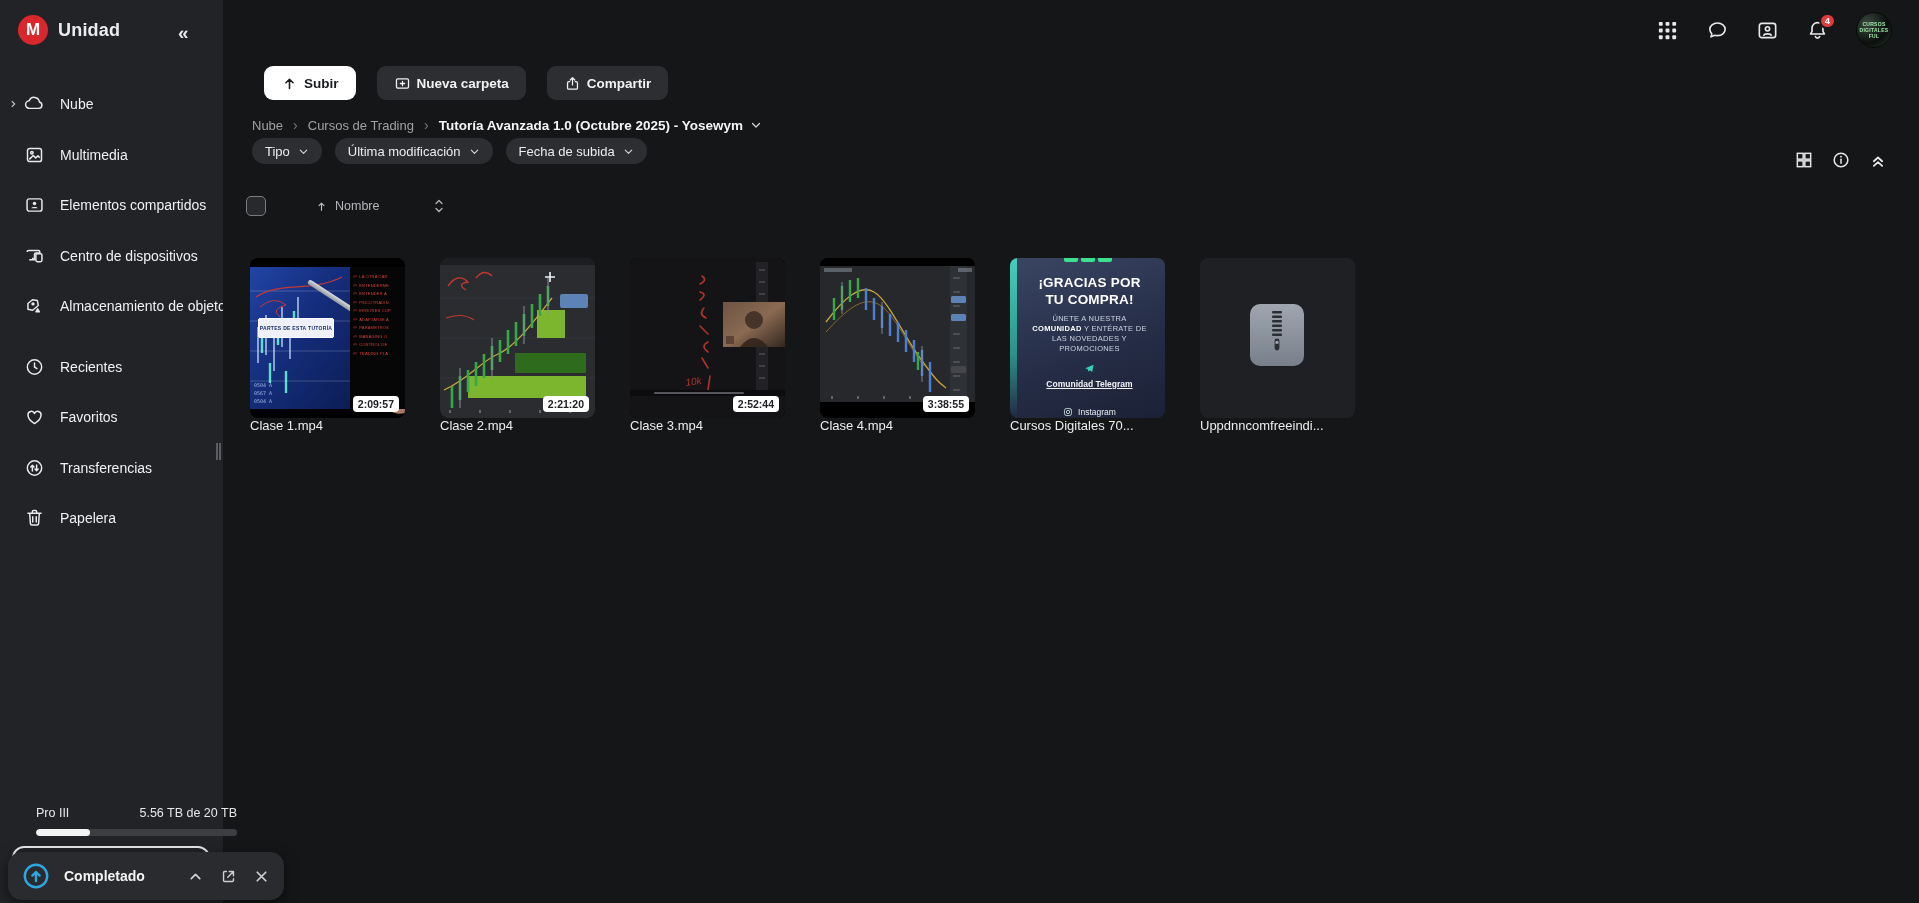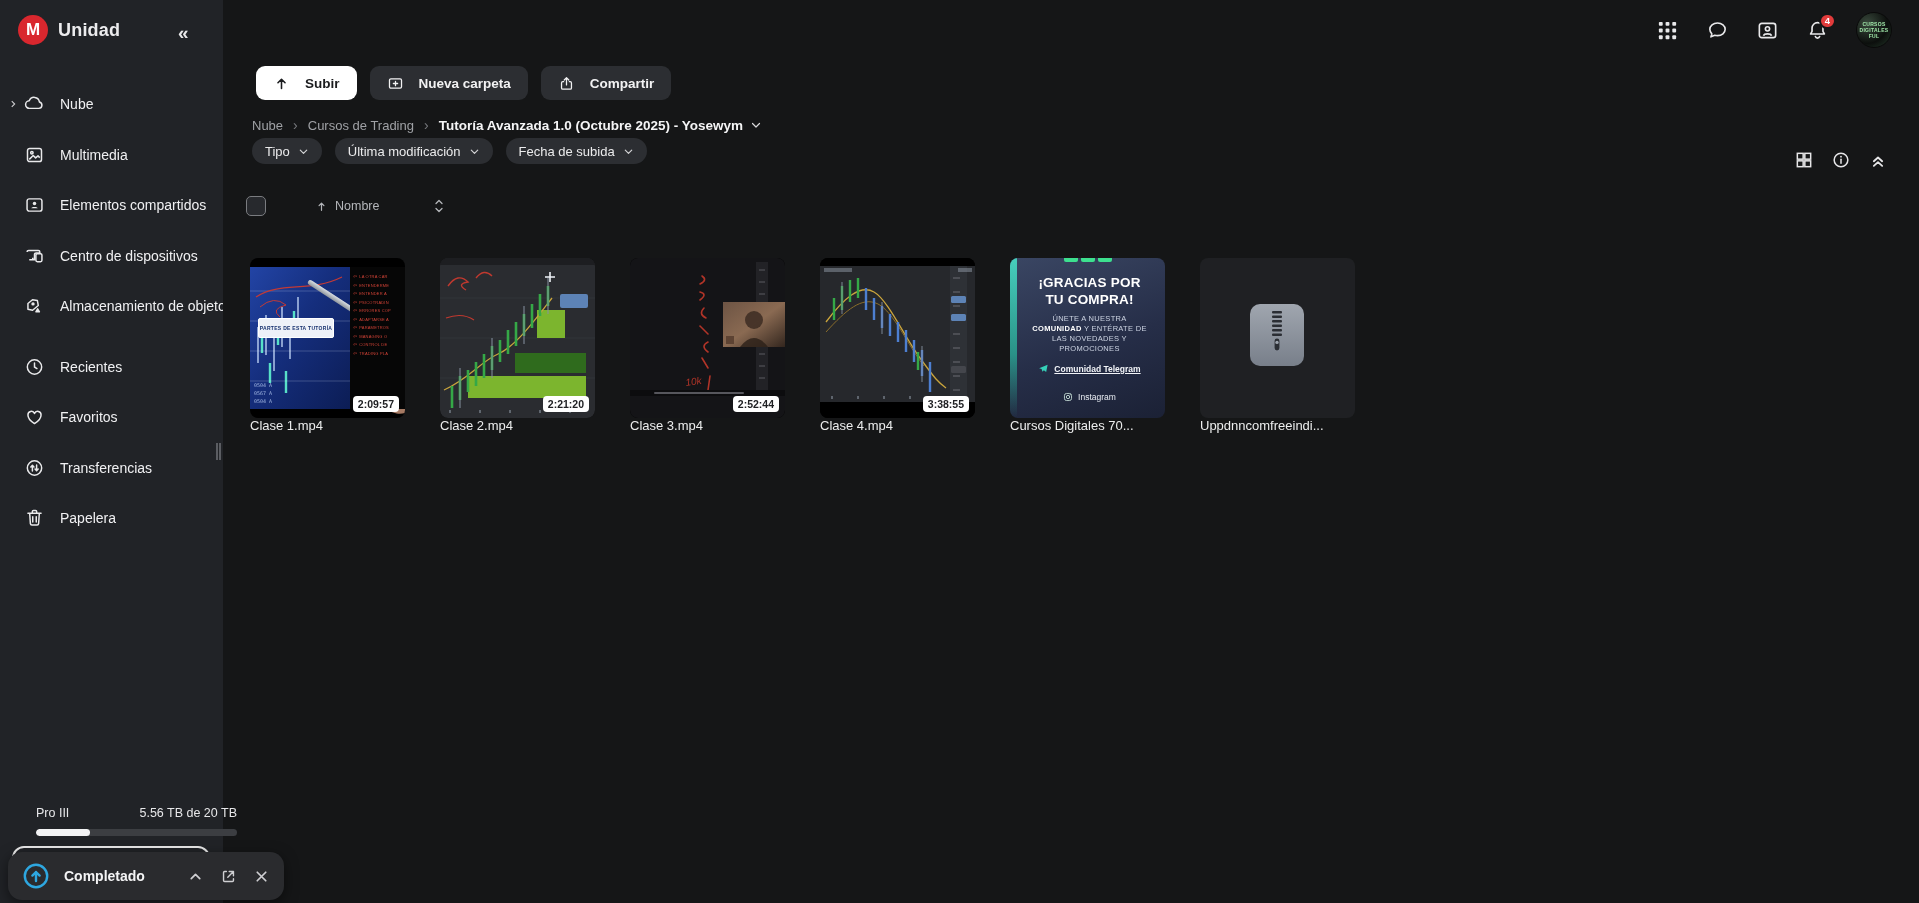--- a/index.html
+++ b/index.html
@@ -47,22 +47,22 @@
     background:#e23b3b; color:#fff; font-size:9.5px; font-weight:700; display:flex; align-items:center;
     justify-content:center; padding:0 4px; border:2px solid #151617; }
   .avatar { width:36px; height:36px; border-radius:50%; cursor:pointer; overflow:hidden;
     background:radial-gradient(circle at 30% 30%, #39493c, #0c0f0d 60%, #24392a);
     display:flex; flex-direction:column; align-items:center; justify-content:center; gap:1px;
     border:1px solid #0a0a0a; }
   .avatar span { font-size:5px; line-height:5px; color:#9fe6a8; font-weight:700; letter-spacing:.3px; }
 
   
   .toolbar { position:absolute; left:256px; top:66px; display:flex; gap:13px; }
-  .btn { height:34px; border-radius:9px; display:flex; align-items:center; gap:15px; padding:0 17px;
-    font-size:13.5px; font-weight:700; cursor:pointer; border:none; font-family:"Liberation Sans",sans-serif; }
+  .btn { height:34px; border-radius:9px; display:flex; align-items:center; gap:6px; padding:0 17px;
+    font-size:13.5px; font-weight:700; cursor:pointer; border:none; font-family:"Liberation Sans",sans-serif;margin-left:8px; }
   .btn .bicon { width:17px; height:17px; }
   .btn-primary { background:#ffffff; color:#1b1c1e; }
   .btn-dark { background:#2c2e32; color:#f2f2f3; }
 
   
   .breadcrumb { position:absolute; left:252px; top:117px; display:flex; align-items:center; gap:10px;
     font-size:13px; color:#9fa1a5; }
   .crumb { cursor:pointer; }
   .crumb-sep { color:#77797d; font-size:14px; }
   .crumb-current { color:#f5f5f6; font-weight:700; font-size:13.5px; display:flex; align-items:center; gap:7px; cursor:pointer; }
@@ -114,21 +114,21 @@
   
   .promo { background:linear-gradient(160deg,#3a4663 0%, #262e48 55%, #1b2135 100%); }
   .promo-edge { position:absolute; left:0; top:0; bottom:0; width:7px;
     background:linear-gradient(180deg,#49e6cc, #2aa392 60%, rgba(42,163,146,0)); opacity:.85; }
   .promo-cut { position:absolute; top:-4px; left:0; right:0; display:flex; justify-content:center; gap:3px; }
   .promo-cut i { display:block; width:14px; height:8px; border-radius:2px; background:#3de08f; }
   .promo-inner { position:absolute; left:10px; right:6px; top:16px; text-align:center; }
   .promo-title { font-size:13.5px; font-weight:800; color:#ffffff; line-height:17px; letter-spacing:.2px; }
   .promo-sub { margin-top:6px; font-size:7.5px; line-height:10px; color:#ccd3e2; letter-spacing:.3px; }
   .promo-sub b { color:#ffffff; }
-  .promo-link { margin-top:9px; display:flex; align-items:center; justify-content:center; gap:5px; }
+  .promo-link { margin-top:9px; display:flex; align-items:center; justify-content:center; gap:5px;flex-direction:column; }
   .promo-link .tg { width:11px; height:11px; color:#35d0b8; }
   .promo-link span { font-size:8.5px; font-weight:700; color:#f2f4f8; text-decoration:underline; }
   .promo-ig { margin-top:18px; display:flex; align-items:center; justify-content:center; gap:5px; }
   .promo-ig .igi { width:10px; height:10px; color:#cfe8df; }
   .promo-ig span { font-size:8.5px; color:#e8ecf2; }
 
   
   .toast-backdrop { position:absolute; left:12px; top:846px; width:198px; height:34px;
     border:2px solid #e9e9e9; border-radius:12px; background:transparent; }
   .toast { position:absolute; left:8px; top:852px; width:276px; height:48px; background:#2a2b2e;

